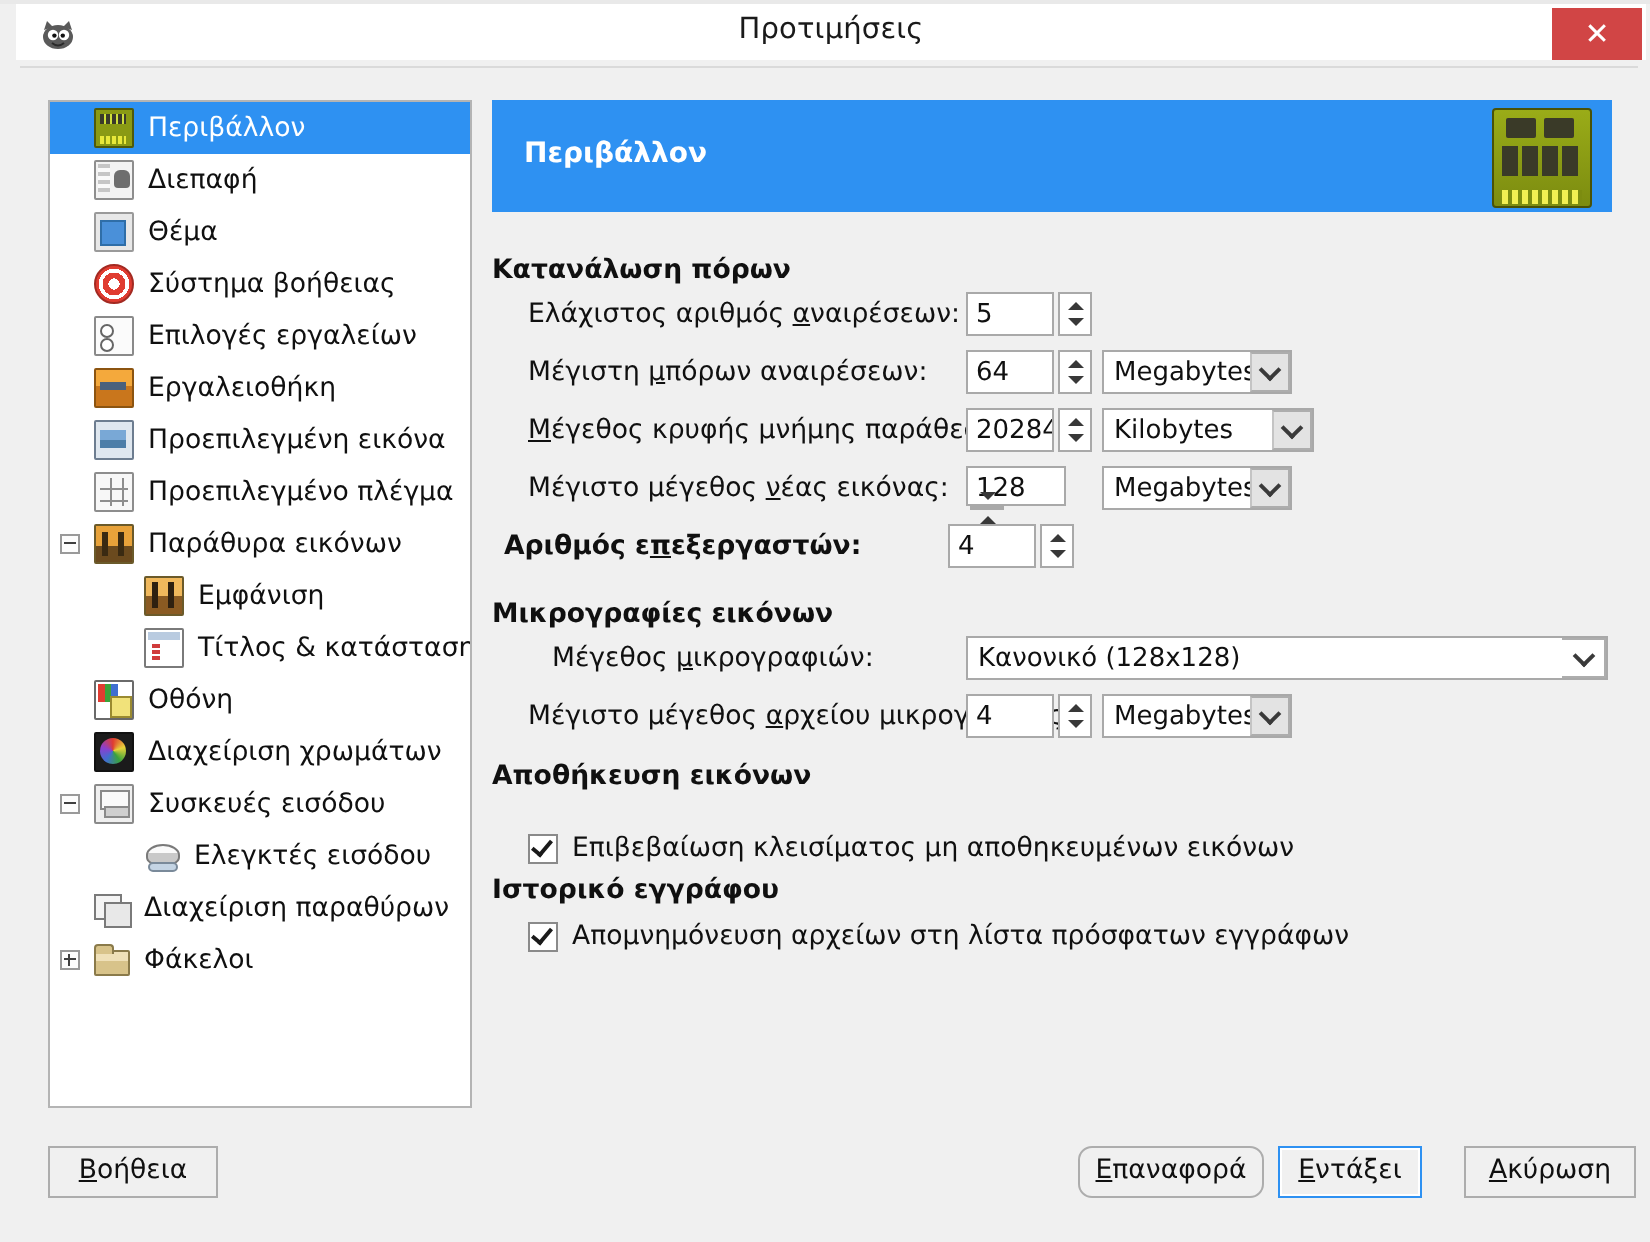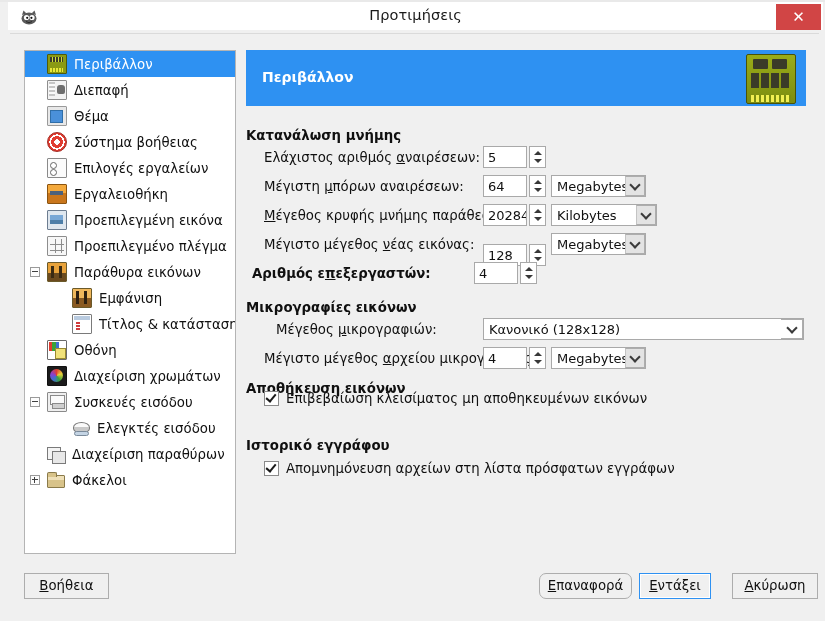--- a/index.html
+++ b/index.html
@@ -478,21 +478,21 @@
       <div id="banner">
         <div id="banner-title">Περιβάλλον</div>
         <div id="banner-icon">
           <div class="chipA"></div>
             <div class="chipB"></div>
           <div class="chips-row"></div>
           <div class="contacts"></div>
         </div>
       </div>
 
-      <div class="section-title" style="left:0px; top:78px;">Κατανάλωση μνήμης</div>
+      <div class="section-title" style="left:0px; top:78px;">Κατανάλωση πόρων</div>
 
       <div class="field-label" style="left:18px; top:100px;"><span>Ελάχιστος αριθμός </span><span class="mn">α</span><span>ναιρέσεων:</span></div>
       <div class="spin" style="left:237px; top:96px; width:63px;">
         <div class="entry">5</div>
         <div class="arrows">
             <span class="up"></span>
             <span class="dn"></span>
           </div>
       </div>
 
@@ -516,21 +516,21 @@
             <span class="up"></span>
             <span class="dn"></span>
           </div>
       </div>
       <div class="combo" style="left:305px; top:154px; width:106px;">
         <div class="val">Kilobytes</div>
         <div class="btn"></div>
       </div>
 
       <div class="field-label" style="left:18px; top:187px;"><span>Μέγιστο μέγεθος </span><span class="mn">ν</span><span>έας εικόνας:</span></div>
-      <div class="spin" style="left:237px; top:194px; width:63px;">
+      <div class="spin" style="left:237px; top:183px; width:50px;flex-direction:column;">
         <div class="entry">128</div>
         <div class="arrows">
             <span class="up"></span>
             <span class="dn"></span>
           </div>
       </div>
       <div class="combo" style="left:305px; top:183px; width:95px;">
         <div class="val">Megabytes</div>
         <div class="btn"></div>
       </div>
@@ -559,21 +559,21 @@
             <span class="up"></span>
             <span class="dn"></span>
           </div>
       </div>
       <div class="combo" style="left:305px; top:297px; width:95px;">
         <div class="val">Megabytes</div>
         <div class="btn"></div>
       </div>
 
       <div class="section-title" style="left:0px; top:331px;">Αποθήκευση εικόνων</div>
-      <div class="check-row" style="left:18px; top:341px;">
+      <div class="check-row" style="left:18px; top:367px;">
         <span class="check-box checked"></span>
         <span><span>Επιβεβαίωση κλεισίματος μη αποθηκευμέν</span><span class="mn">ων</span><span> εικόνων</span></span>
       </div>
 
       <div class="section-title" style="left:0px; top:388px;">Ιστορικό εγγράφου</div>
       <div class="check-row" style="left:18px; top:411px;">
         <span class="check-box checked"></span>
         <span>Απομνημόνευση αρχείων στη λίστα πρόσφατων εγγράφων</span>
       </div>
 

